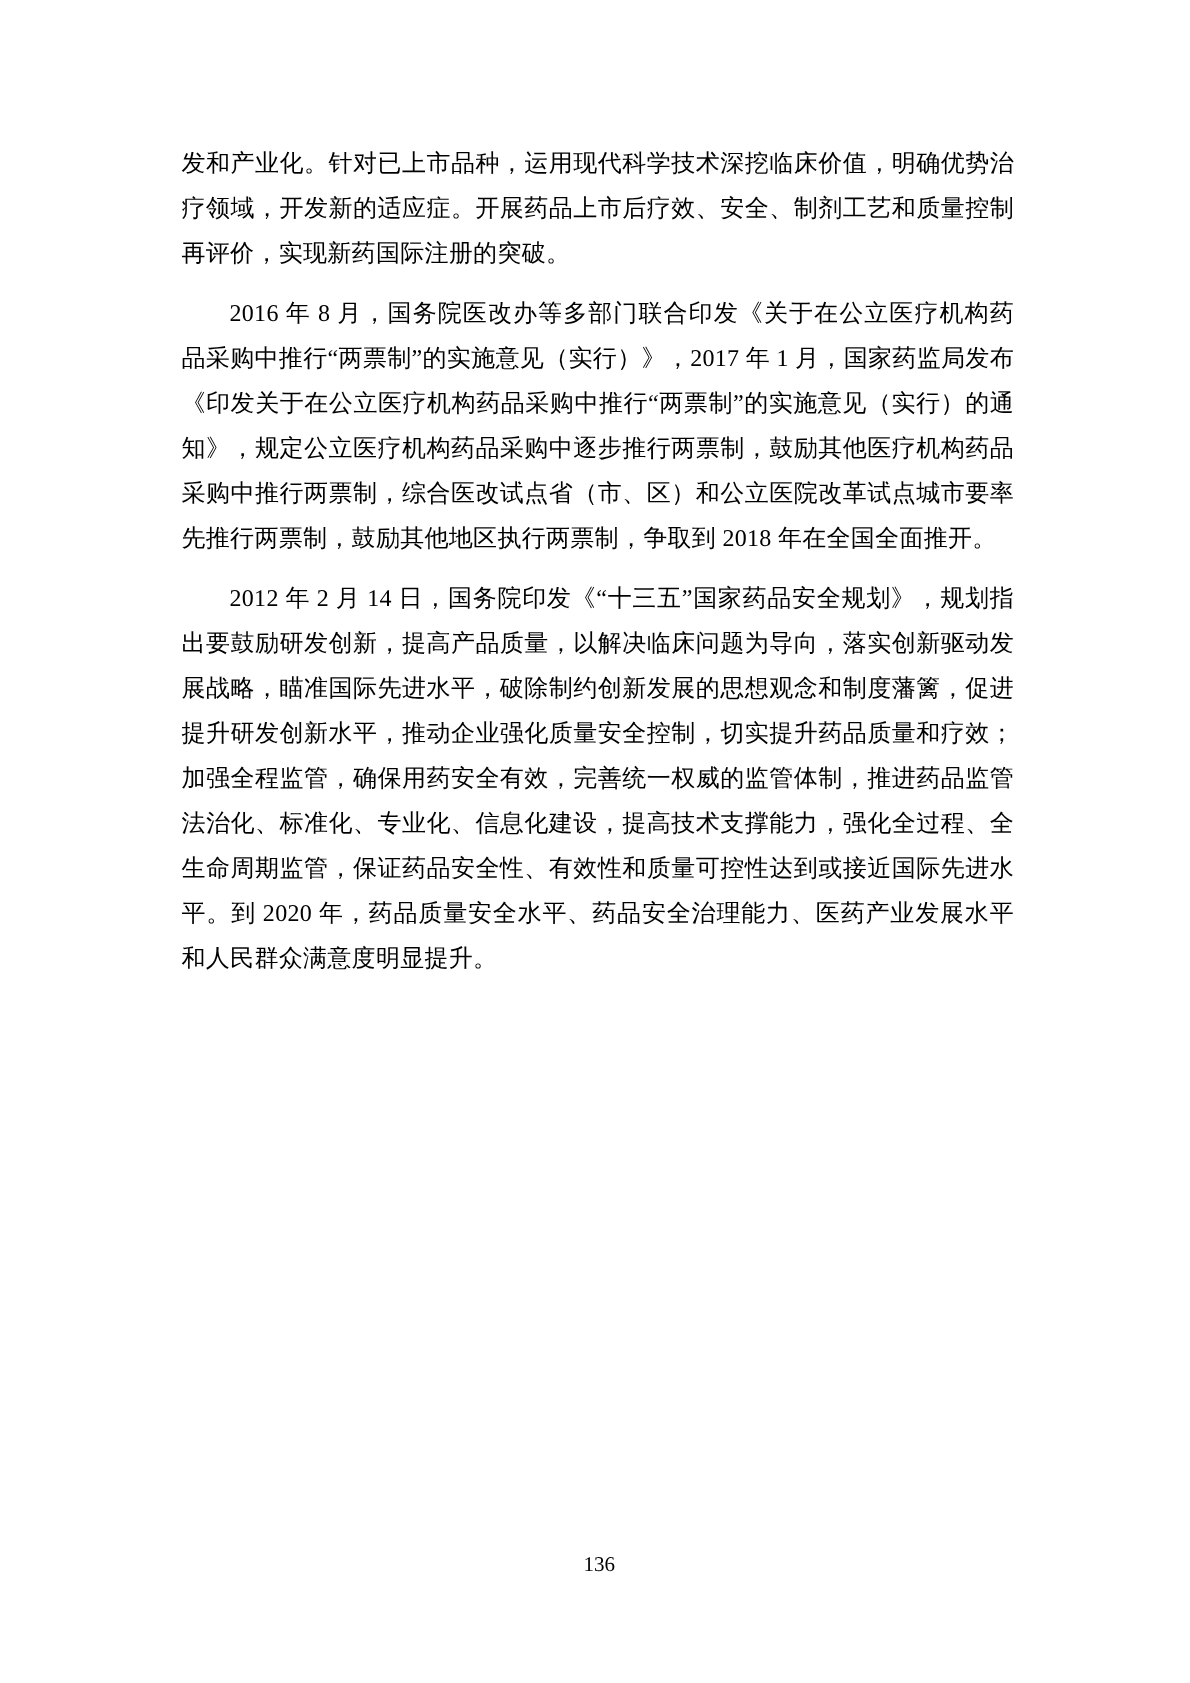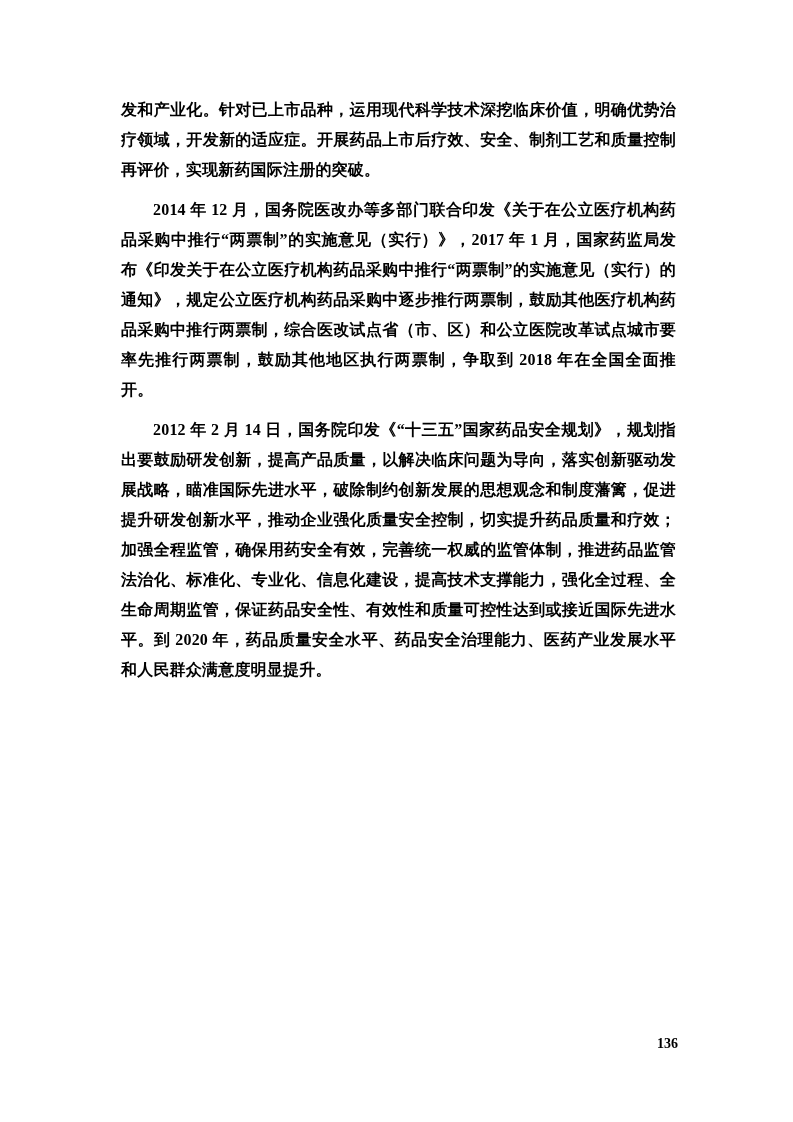--- a/index.html
+++ b/index.html
@@ -12,21 +12,20 @@
     background: #ffffff;
     color: #000000;
     font-family: "Liberation Serif", "DejaVu Serif", serif;
   }
   .page {
     position: relative;
     width: 793px;
     height: 1122px;
     background: #ffffff;
     overflow: hidden;
-    font-weight: bold;
   }
   .text-block {
     position: absolute;
     left: 121px;
     top: 95px;
     width: 555px;
   }
   .text-block p {
     margin: 0 0 10px 0;
     font-size: 16px;
@@ -36,30 +35,30 @@
     letter-spacing: 0.2px;
   }
   .text-block p.indent {
     text-indent: 2em;
   }
   .footer {
     position: absolute;
     left: 121px;
     top: 1034px;
     width: 557px;
-    text-align: right;
+    text-align: center;
     font-size: 14px;
     line-height: 20px;
   }
 </style>
 </head>
 <body>
 
 <div class="page">
   <div class="text-block">
     <p>发和产业化。针对已上市品种，运用现代科学技术深挖临床价值，明确优势治疗领域，开发新的适应症。开展药品上市后疗效、安全、制剂工艺和质量控制再评价，实现新药国际注册的突破。</p>
-    <p class="indent">2014 年 12 月，国务院医改办等多部门联合印发《关于在公立医疗机构药品采购中推行“两票制”的实施意见（实行）》，2017 年 1 月，国家药监局发布《印发关于在公立医疗机构药品采购中推行“两票制”的实施意见（实行）的通知》，规定公立医疗机构药品采购中逐步推行两票制，鼓励其他医疗机构药品采购中推行两票制，综合医改试点省（市、区）和公立医院改革试点城市要率先推行两票制，鼓励其他地区执行两票制，争取到 2018 年在全国全面推开。</p>
+    <p class="indent">2016 年 8 月，国务院医改办等多部门联合印发《关于在公立医疗机构药品采购中推行“两票制”的实施意见（实行）》，2017 年 1 月，国家药监局发布《印发关于在公立医疗机构药品采购中推行“两票制”的实施意见（实行）的通知》，规定公立医疗机构药品采购中逐步推行两票制，鼓励其他医疗机构药品采购中推行两票制，综合医改试点省（市、区）和公立医院改革试点城市要率先推行两票制，鼓励其他地区执行两票制，争取到 2018 年在全国全面推开。</p>
     <p class="indent">2012 年 2 月 14 日，国务院印发《“十三五”国家药品安全规划》，规划指出要鼓励研发创新，提高产品质量，以解决临床问题为导向，落实创新驱动发展战略，瞄准国际先进水平，破除制约创新发展的思想观念和制度藩篱，促进提升研发创新水平，推动企业强化质量安全控制，切实提升药品质量和疗效；加强全程监管，确保用药安全有效，完善统一权威的监管体制，推进药品监管法治化、标准化、专业化、信息化建设，提高技术支撑能力，强化全过程、全生命周期监管，保证药品安全性、有效性和质量可控性达到或接近国际先进水平。到 2020 年，药品质量安全水平、药品安全治理能力、医药产业发展水平和人民群众满意度明显提升。</p>
   </div>
   <div class="footer">
     <span>136</span>
   </div>
 </div>
 
 </body></html>

